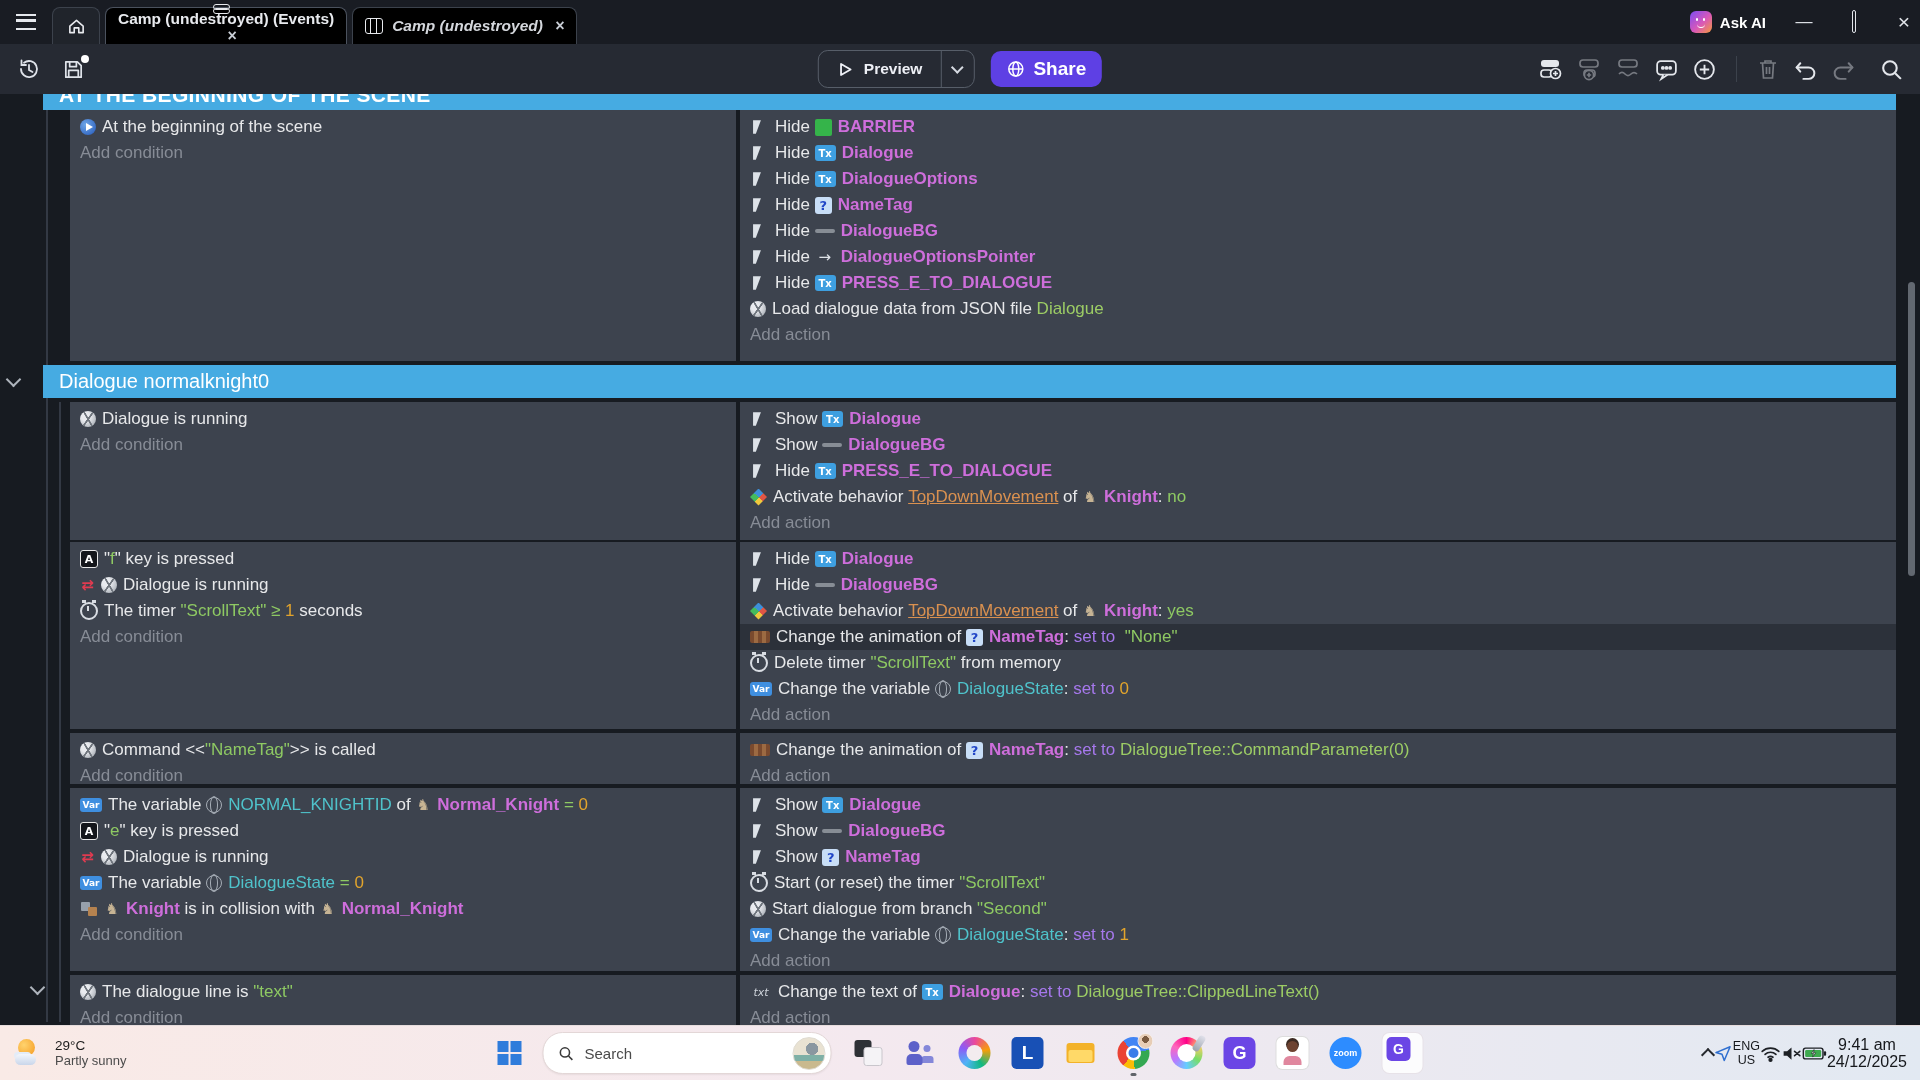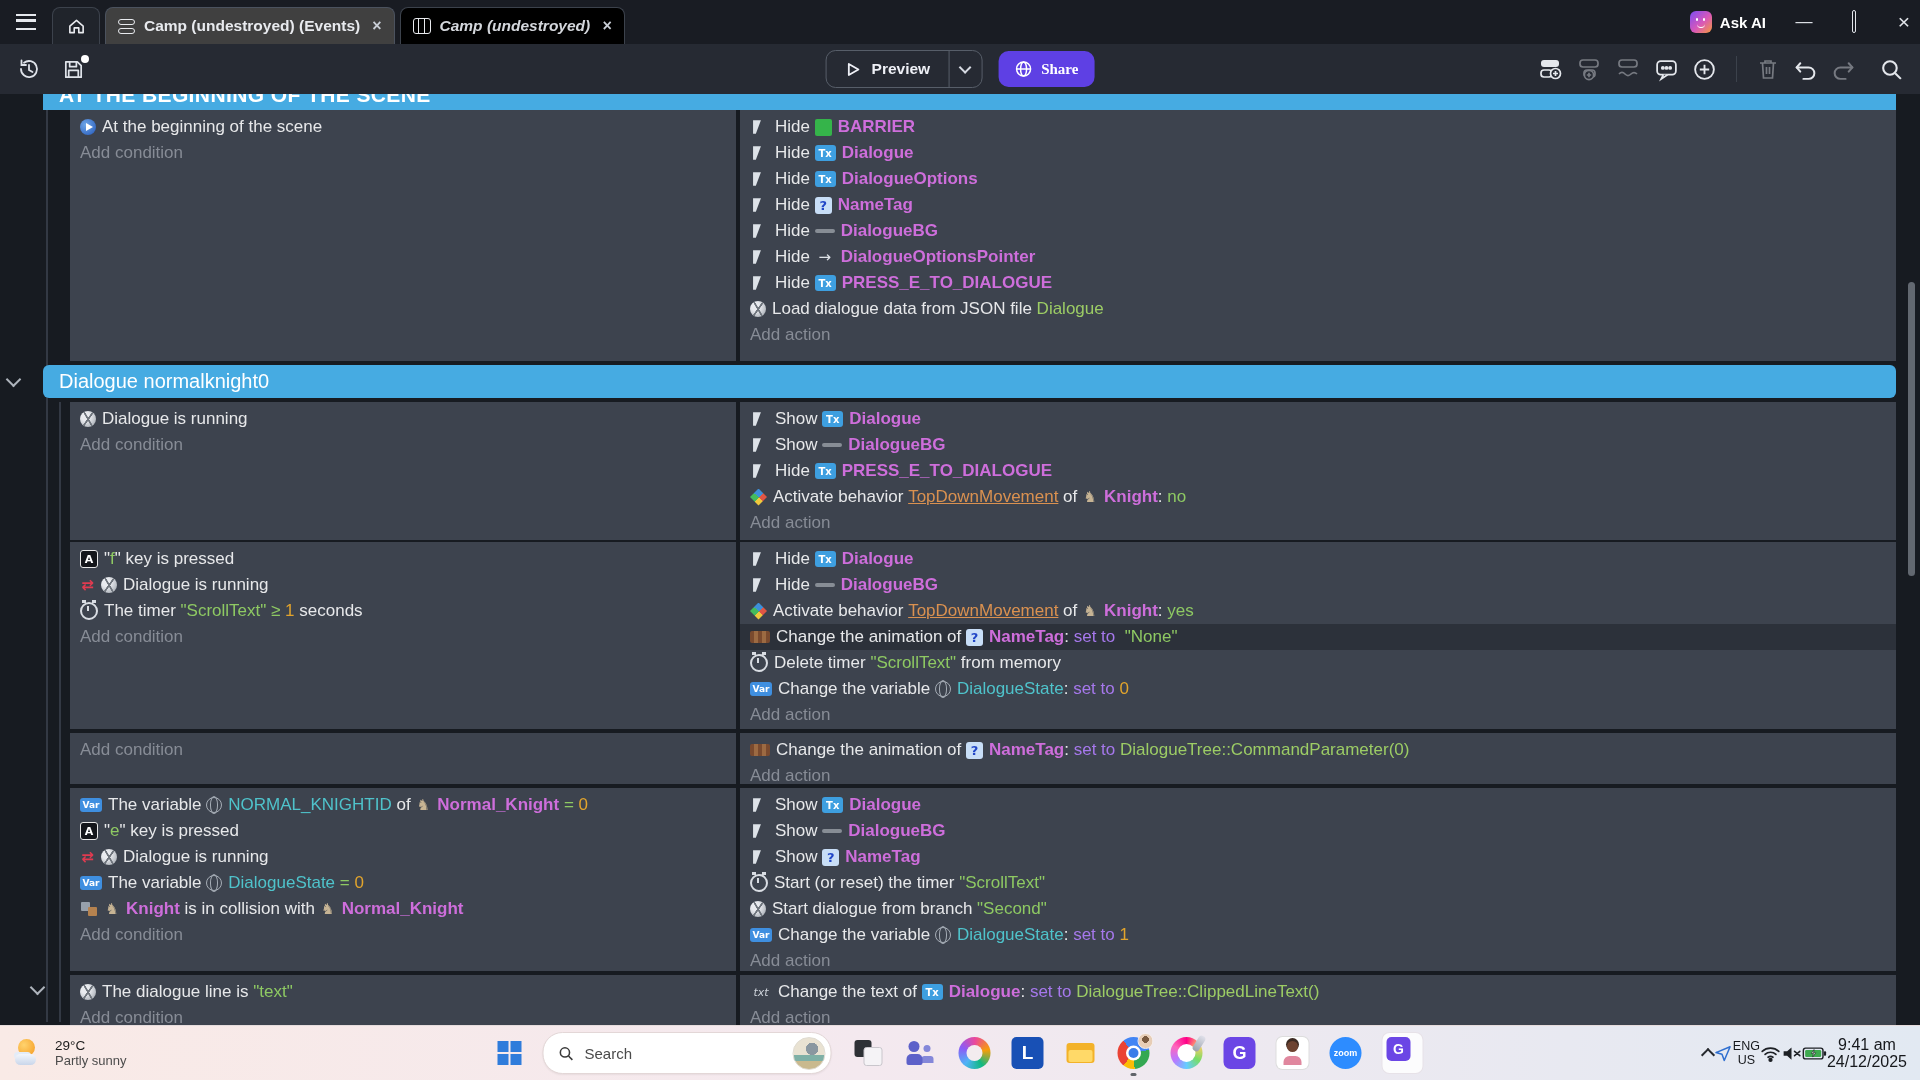--- a/index.html
+++ b/index.html
@@ -3,21 +3,21 @@
 <meta charset="utf-8">
 <style>
   html,body{margin:0;padding:0;width:1920px;height:1080px;overflow:hidden;background:#171b21;
     font-family:"Liberation Sans",sans-serif;-webkit-font-smoothing:antialiased;}
   
   .titlebar{position:absolute;top:0;left:0;right:0;height:44px;background:#191c23;display:flex;align-items:flex-end;}
   .hamb{width:20px;height:12px;border-top:2.5px solid #e6e9ee;border-bottom:2.5px solid #e6e9ee;position:relative;margin:0 16px 14px 16px;}
   .hamb::after{content:"";position:absolute;left:0;right:0;top:3.2px;height:2.5px;background:#e6e9ee;}
   .hometab{width:46px;height:36px;border:1px solid #3c424c;border-bottom:none;border-radius:8px 8px 0 0;background:#20242b;display:flex;align-items:center;justify-content:center;}
   .tab{height:36px;display:flex;align-items:center;padding:0 12px;border:1px solid #3c424c;border-bottom:none;border-radius:8px 8px 0 0;margin-left:5px;color:#e8eaee;font-size:15.5px;font-weight:700;}
-  .tab.active{background:#404040;border-color:#4b525e;}
+  .tab.active{background:#000000;border-color:#4b525e;flex-direction:column;}
   .tab.inactive{background:#000000;color:#d4d7dc;font-style:italic;}
   .tabclose{margin-left:12px;color:#c9ced6;font-size:16px;line-height:1;}
   .ti{display:inline-block;margin-right:9px;position:relative;}
   .ti-events{width:17px;height:15px;}
   .ti-events::before,.ti-events::after{content:"";position:absolute;left:0;width:15px;height:4px;border:1.6px solid #e8eaee;border-radius:3px;}
   .ti-events::before{top:0;} .ti-events::after{bottom:0;}
   .ti-scene{width:16px;height:14px;border:1.6px solid #e8eaee;border-radius:3px;}
   .ti-scene::before{content:"";position:absolute;left:4px;top:0;bottom:0;width:5px;border-left:1.6px solid #e8eaee;border-right:1.6px solid #e8eaee;}
   .tb-right{position:absolute;right:0;top:0;height:44px;display:flex;align-items:center;padding-right:4px;gap:26px;}
   .askai{display:flex;align-items:center;gap:8px;color:#fff;font-weight:700;font-size:15px;}
@@ -32,32 +32,32 @@
   .toolbar{position:absolute;top:44px;left:0;right:0;height:50px;background:#262a33;display:flex;align-items:center;}
   .tool-left{display:flex;align-items:center;gap:22px;padding-left:16px;}
   .iconbtn{position:relative;display:flex;align-items:center;justify-content:center;}
   .unsaved-dot{position:absolute;top:-3px;right:-4px;width:8px;height:8px;border-radius:50%;background:#fff;}
   .tool-center{position:absolute;left:50%;transform:translateX(-50%);display:flex;align-items:center;gap:16px;}
   .previewbtn{display:flex;align-items:center;height:36px;border:1px solid #575e69;border-radius:10px;color:#eef0f6;}
   .previewmain{display:flex;align-items:center;gap:10px;padding:0 18px;font-weight:700;font-size:15.5px;}
   .previewdivider{width:1px;height:100%;background:#575e69;}
   .previewcaret{width:32px;display:flex;align-items:center;justify-content:center;}
   .chev{display:inline-block;width:7px;height:7px;border-left:2px solid #d6dae2;border-bottom:2px solid #d6dae2;transform:rotate(-45deg);margin-top:-4px;}
-  .sharebtn{display:flex;align-items:center;gap:9px;height:36px;padding:0 16px;border-radius:10px;background:#5e40e4;color:#fff;font-weight:700;font-size:15px;font-family:Liberation Serif, serif;}
+  .sharebtn{display:flex;align-items:center;gap:9px;height:36px;padding:0 16px;border-radius:10px;background:#5e40e4;color:#fff;font-weight:700;font-size:19px;}
   .tool-right{position:absolute;right:0;display:flex;align-items:center;gap:13px;padding-right:16px;}
   .tdiv{width:1px;height:26px;background:#3c424c;margin:0 6px;}
   .dim{opacity:.42;}
   
   .sheet{position:absolute;top:94px;left:0;right:0;height:932px;background:#171b21;overflow:hidden;}
   .railline{position:absolute;width:2px;background:#333944;}
   .groupbar{position:absolute;left:43px;width:1853px;background:#46abe2;color:#fff;overflow:hidden;}
   .groupbar .gt{display:block;padding-left:16px;}
   .gb-top{top:0;height:16px;}
   .gb-top .gt{font-size:21px;font-weight:700;letter-spacing:.4px;position:relative;top:-11px;}
-  .gb-2{top:271px;height:33px;border-radius:6px;}
+  .gb-2{top:271px;height:33px;}
   .gb-2 .gt{font-size:20px;line-height:33px;}
   .block{position:absolute;left:43px;width:1853px;}
   .cell{position:absolute;top:0;bottom:0;background:#3d434e;padding-top:4px;overflow:hidden;}
   .cond{left:27px;width:666px;}
   .acts{left:697px;right:0;}
   .row{display:flex;align-items:center;height:26px;padding-left:10px;font-size:17px;position:relative;}
   .row.hl::before{content:"";position:absolute;left:0;right:0;top:0;bottom:0;background:rgba(18,21,27,.38);}
   .row>*{position:relative;}
   .seg{white-space:pre;}
   .plain{color:#e7e8ea;} .muted{color:#878c96;}
@@ -486,20 +486,26 @@
           <span class="seg number">0</span>
         </div>
         <div class="row adder">
           <span class="seg muted">Add action</span>
         </div>
       </div>
   </div>
 
   <div class="block" style="top:639px;height:51px">
     <div class="cell cond">
+        <div class="row">
+          <span class="ic ic-yarn"></span>
+          <span class="seg plain">Command &lt;&lt;</span>
+          <span class="seg string">"NameTag"</span>
+          <span class="seg plain">&gt;&gt; is called</span>
+        </div>
         <div class="row adder">
           <span class="seg muted">Add condition</span>
         </div>
       </div>
     <div class="cell acts">
         <div class="row">
           <span class="ic ic-anim"></span>
           <span class="seg plain">Change the animation of </span>
           <span class="ic ic-nametag"></span>
           <span class="seg object">NameTag</span>

